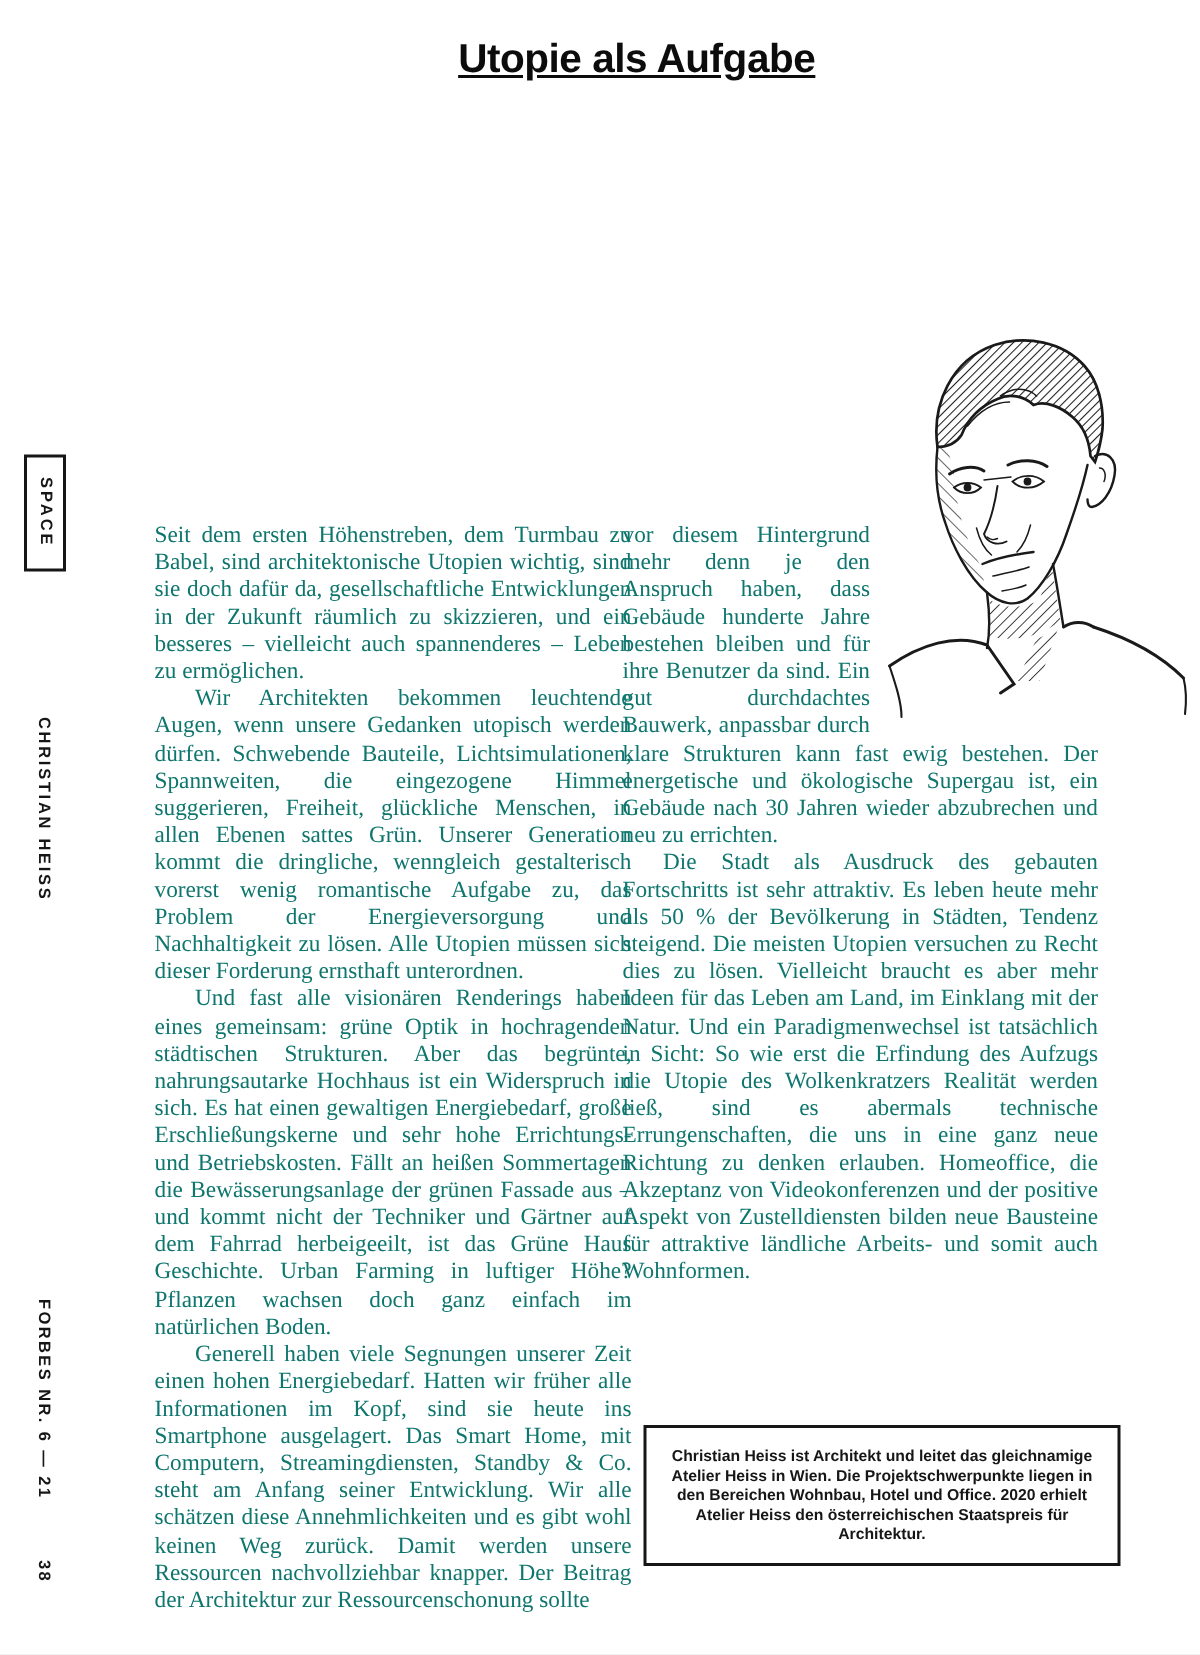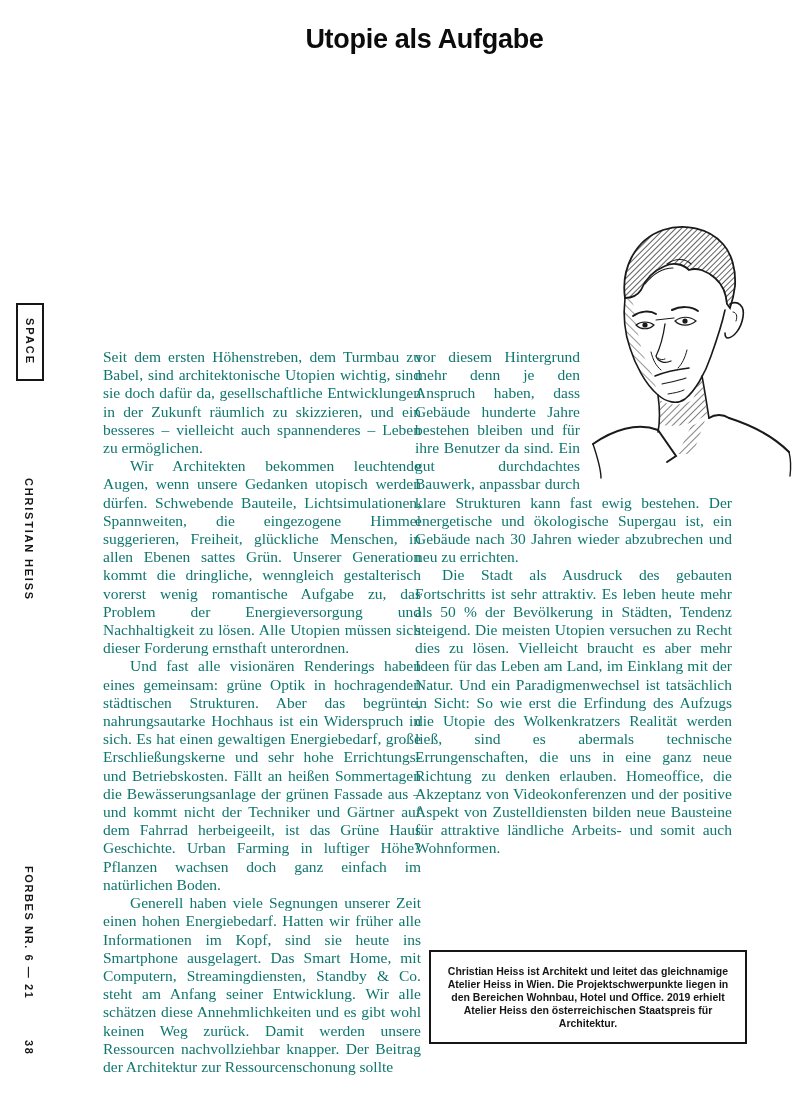--- a/index.html
+++ b/index.html
@@ -23,20 +23,21 @@
     left: 103px;
     top: 24px;
     width: 643px;
     margin: 0;
     text-align: center;
     font-family: "Liberation Sans", sans-serif;
     font-weight: bold;
     font-size: 27px;
     letter-spacing: -0.3px;
     color: #0c0c0c;
+    text-decoration: underline;
   }
 
   
   .vtext {
     writing-mode: vertical-rl;
     font-family: "Liberation Sans", sans-serif;
     font-weight: bold;
     color: #161616;
     white-space: nowrap;
   }
@@ -218,16 +219,16 @@
     <p class="ind">Generell haben viele Segnungen unserer Zeit einen hohen Energiebedarf. Hatten wir früher alle Informationen im Kopf, sind sie heute ins Smartphone ausgelagert. Das Smart Home, mit Computern, Streamingdiensten, Standby &amp; Co. steht am Anfang seiner Entwicklung. Wir alle schätzen diese Annehmlichkeiten und es gibt wohl keinen Weg zurück. Damit werden unsere Ressourcen nachvollziehbar knapper. Der Beitrag der Architektur zur Ressourcenschonung sollte</p>
   </div>
 
   <div class="col col-right">
     <div class="wrap-spacer"></div>
     <p>vor diesem Hintergrund mehr denn je den Anspruch haben, dass Gebäude hunderte Jahre bestehen bleiben und für ihre Benutzer da sind. Ein gut durchdachtes Bauwerk, anpassbar durch klare Strukturen kann fast ewig bestehen. Der energetische und ökologische Supergau ist, ein Gebäude nach 30 Jahren wieder abzubrechen und neu zu errichten.</p>
     <p class="ind">Die Stadt als Ausdruck des gebauten Fortschritts ist sehr attraktiv. Es leben heute mehr als 50 % der Bevölkerung in Städten, Tendenz steigend. Die meisten Utopien versuchen zu Recht dies zu lösen. Vielleicht braucht es aber mehr Ideen für das Leben am Land, im Einklang mit der Natur. Und ein Paradigmenwechsel ist tatsächlich in Sicht: So wie erst die Erfindung des Aufzugs die Utopie des Wolkenkratzers Realität werden ließ, sind es abermals technische Errungenschaften, die uns in eine ganz neue Richtung zu denken erlauben. Homeoffice, die Akzeptanz von Videokonferenzen und der positive Aspekt von Zustelldiensten bilden neue Bausteine für attraktive ländliche Arbeits- und somit auch Wohnformen.</p>
   </div>
 
   <div class="bio-box">
-    <p>Christian Heiss ist Architekt und leitet das gleichnamige Atelier Heiss in Wien. Die Projektschwerpunkte liegen in den Bereichen Wohnbau, Hotel und Office. 2019 erhielt Atelier Heiss den österreichischen Staatspreis für Architektur.</p>
+    <p>Christian Heiss ist Architekt und leitet das gleichnamige Atelier Heiss in Wien. Die Projektschwerpunkte liegen in den Bereichen Wohnbau, Hotel und Office. 2020 erhielt Atelier Heiss den österreichischen Staatspreis für Architektur.</p>
   </div>
 
 </div>
 
 </body></html>

